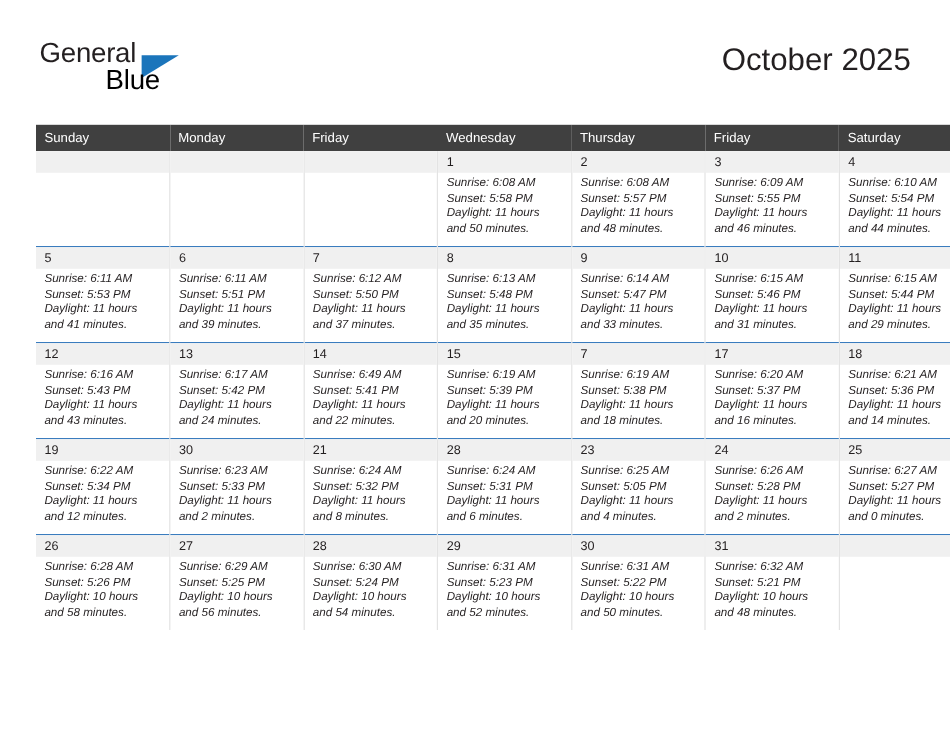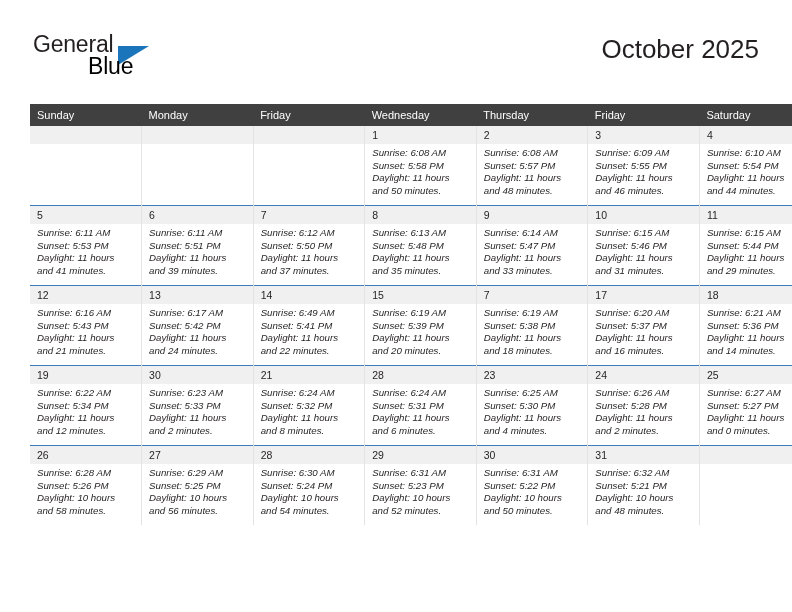--- a/index.html
+++ b/index.html
@@ -315,21 +315,21 @@
             </td>
           </tr>
           <tr class="week">
             <td>
               <div class="cell-inner">
                 <div class="daynum-band">12</div>
                 <div class="details">
                   <div>Sunrise: 6:16 AM</div>
                   <div>Sunset: 5:43 PM</div>
                   <div>Daylight: 11 hours</div>
-                  <div>and 21 minutes.</div>
+                  <div>and 43 minutes.</div>
                 </div>
               </div>
             </td>
             <td>
               <div class="cell-inner">
                 <div class="daynum-band">13</div>
                 <div class="details">
                   <div>Sunrise: 6:17 AM</div>
                   <div>Sunset: 5:42 PM</div>
                   <div>Daylight: 11 hours</div>
@@ -436,21 +436,21 @@
                   <div>Daylight: 11 hours</div>
                   <div>and 6 minutes.</div>
                 </div>
               </div>
             </td>
             <td>
               <div class="cell-inner">
                 <div class="daynum-band">23</div>
                 <div class="details">
                   <div>Sunrise: 6:25 AM</div>
-                  <div>Sunset: 5:30 PM</div>
+                  <div>Sunset: 5:05 PM</div>
                   <div>Daylight: 11 hours</div>
                   <div>and 4 minutes.</div>
                 </div>
               </div>
             </td>
             <td>
               <div class="cell-inner">
                 <div class="daynum-band">24</div>
                 <div class="details">
                   <div>Sunrise: 6:26 AM</div>

